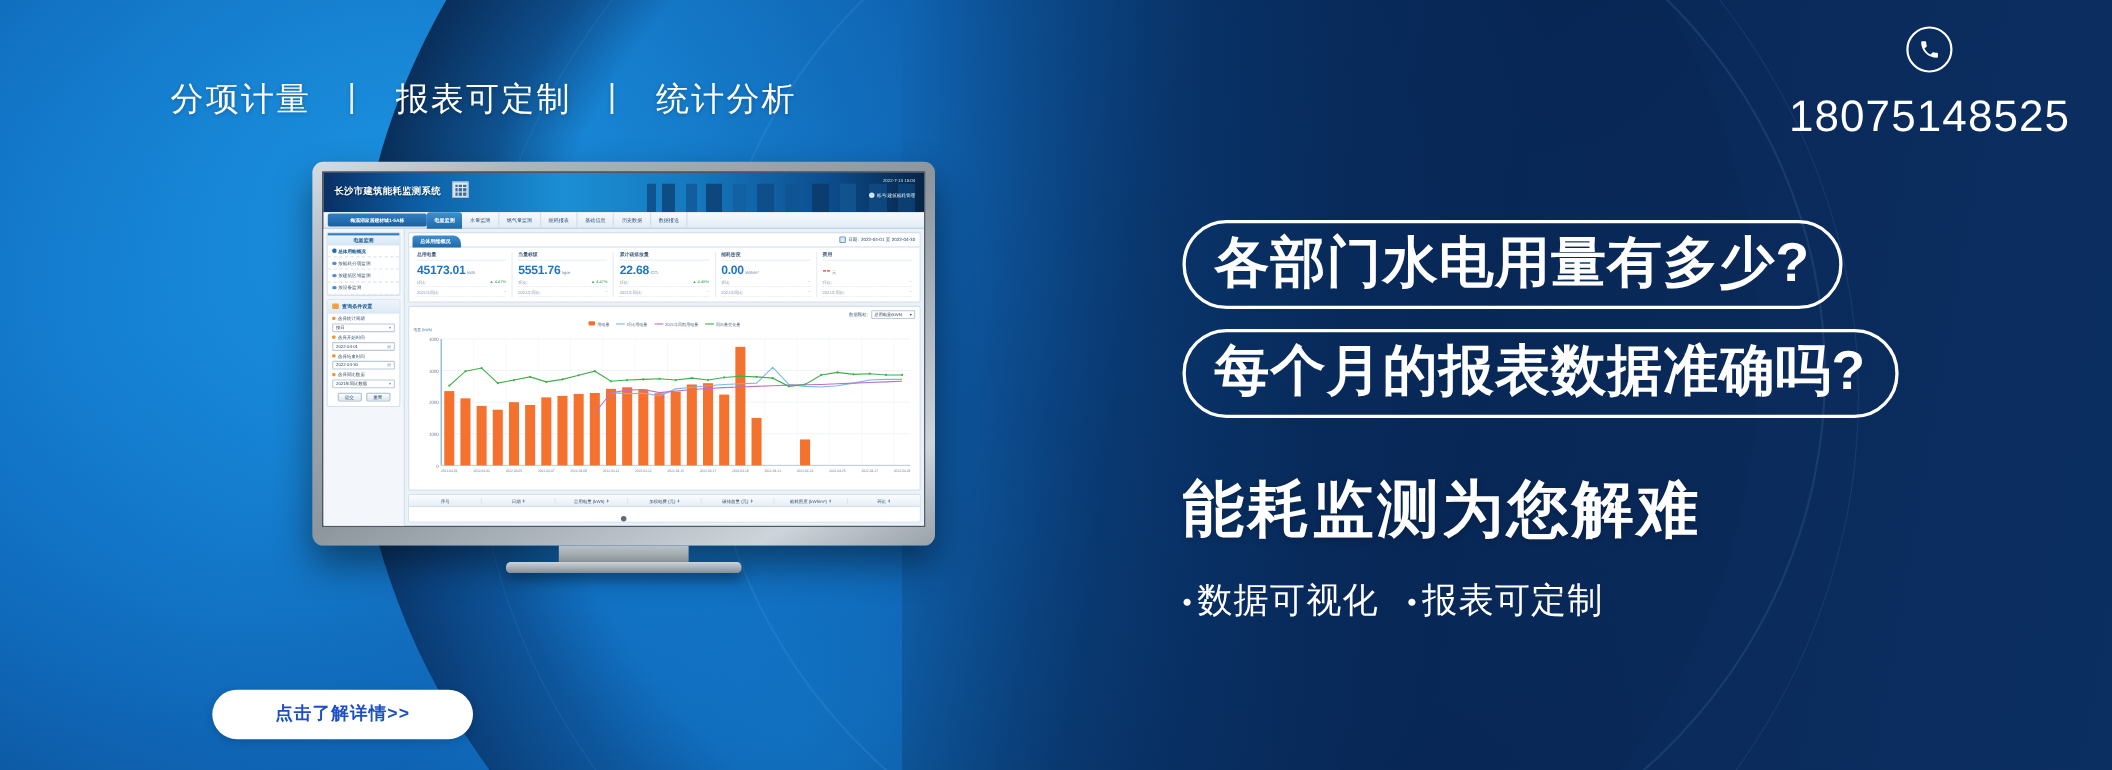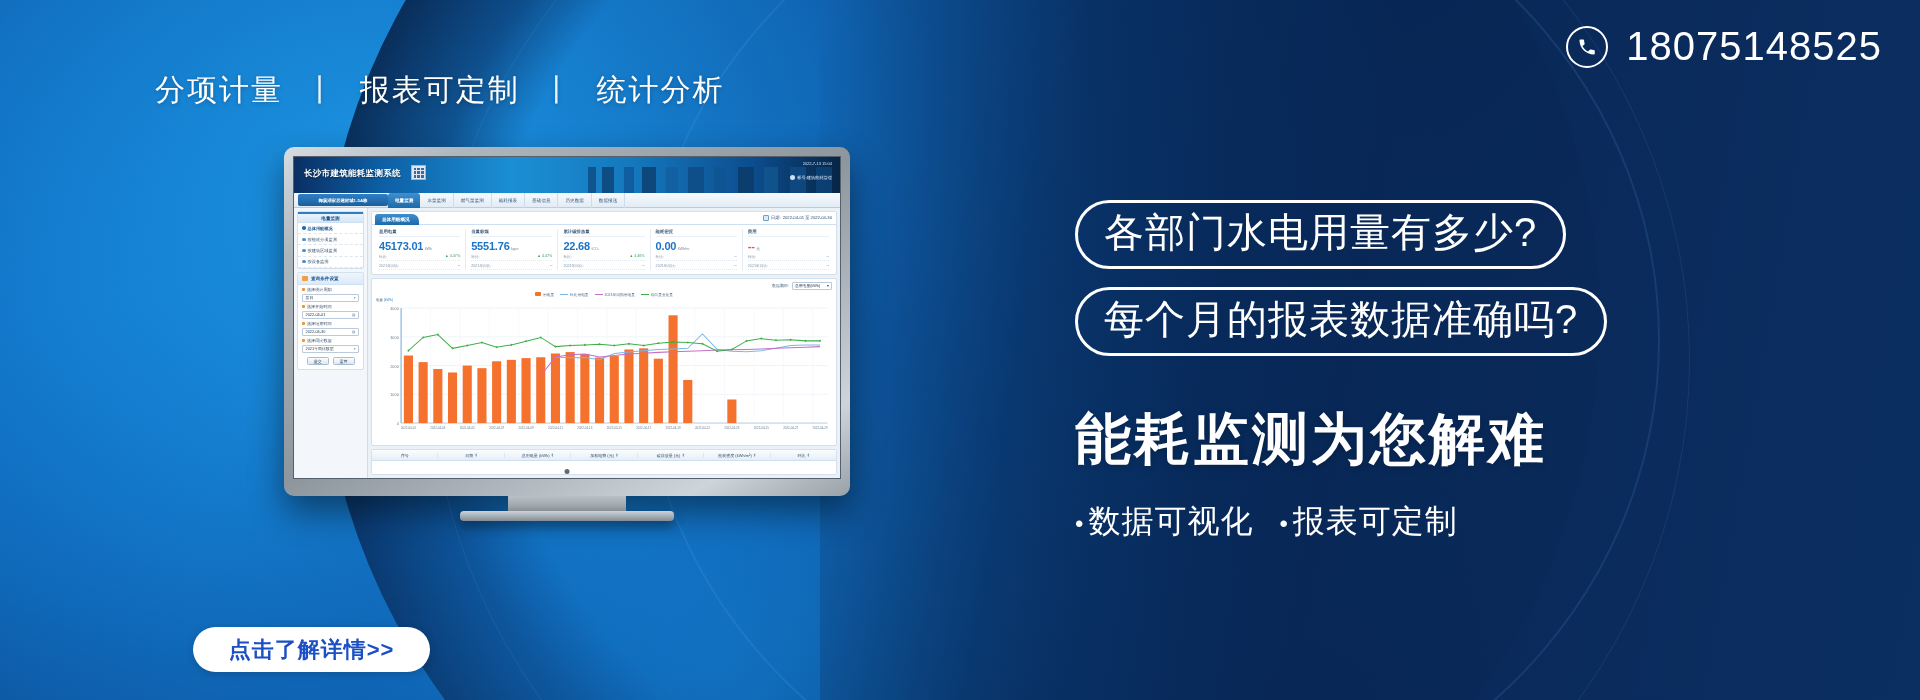--- a/index.html
+++ b/index.html
@@ -59,52 +59,52 @@
     position:absolute; left:155px; top:70px;
     font-size:30px; letter-spacing:2px; color:#ffffff;
     font-weight:400; white-space:nowrap;
     text-shadow:0 1px 4px rgba(0,0,0,0.25);
   }
   #tagline .sep { display:inline-block; margin:0 12px; font-weight:300; opacity:.9; }
 
   
   #phone-wrap {
     position:absolute; right:38px; top:24px;
-    display:flex; align-items:center; gap:18px;
+    display:flex; align-items:center; gap:18px;flex-direction:column;
   }
   #phone-icon {
     width:42px; height:42px; border-radius:50%;
     border:2.5px solid #fff; display:flex; align-items:center;
     justify-content:center; color:#fff; font-size:22px; line-height:1;
   }
   #phone-number {
     font-size:40px; color:#ffffff; letter-spacing:1px; font-weight:400;
   }
 
   
   #cta-button {
     position:absolute; left:193px; top:627px;
     width:237px; height:45px; border-radius:23px;
     background:#ffffff; color:#1b4fc4;
     display:flex; align-items:center; justify-content:center;
-    font-size:22px; font-weight:700; letter-spacing:1px;
+    font-size:16px; font-weight:700; letter-spacing:1px;
     cursor:pointer; box-shadow:0 2px 8px rgba(0,0,0,0.18);
   }
 
   
   #right-panel {
     position:absolute; left:1075px; top:200px; width:640px;
   }
   .pill {
     border:3px solid #ffffff; border-radius:40px;
     padding:6px 26px 10px 26px; display:inline-block;
     margin-bottom:18px;
   }
   .pill-text {
-    font-size:40px; font-weight:400; color:#ffffff; letter-spacing:1px;
+    font-size:50px; font-weight:700; color:#ffffff; letter-spacing:1px;
     white-space:nowrap; line-height:1.18;
   }
   #headline {
     font-size:56px; font-weight:700; color:#ffffff;
     letter-spacing:3px; margin-top:28px; white-space:nowrap;
     text-shadow:0 2px 6px rgba(0,0,0,0.22);
   }
   #subline {
     margin-top:22px; font-size:32px; font-weight:400; color:#ffffff;
     letter-spacing:1px; white-space:nowrap;

